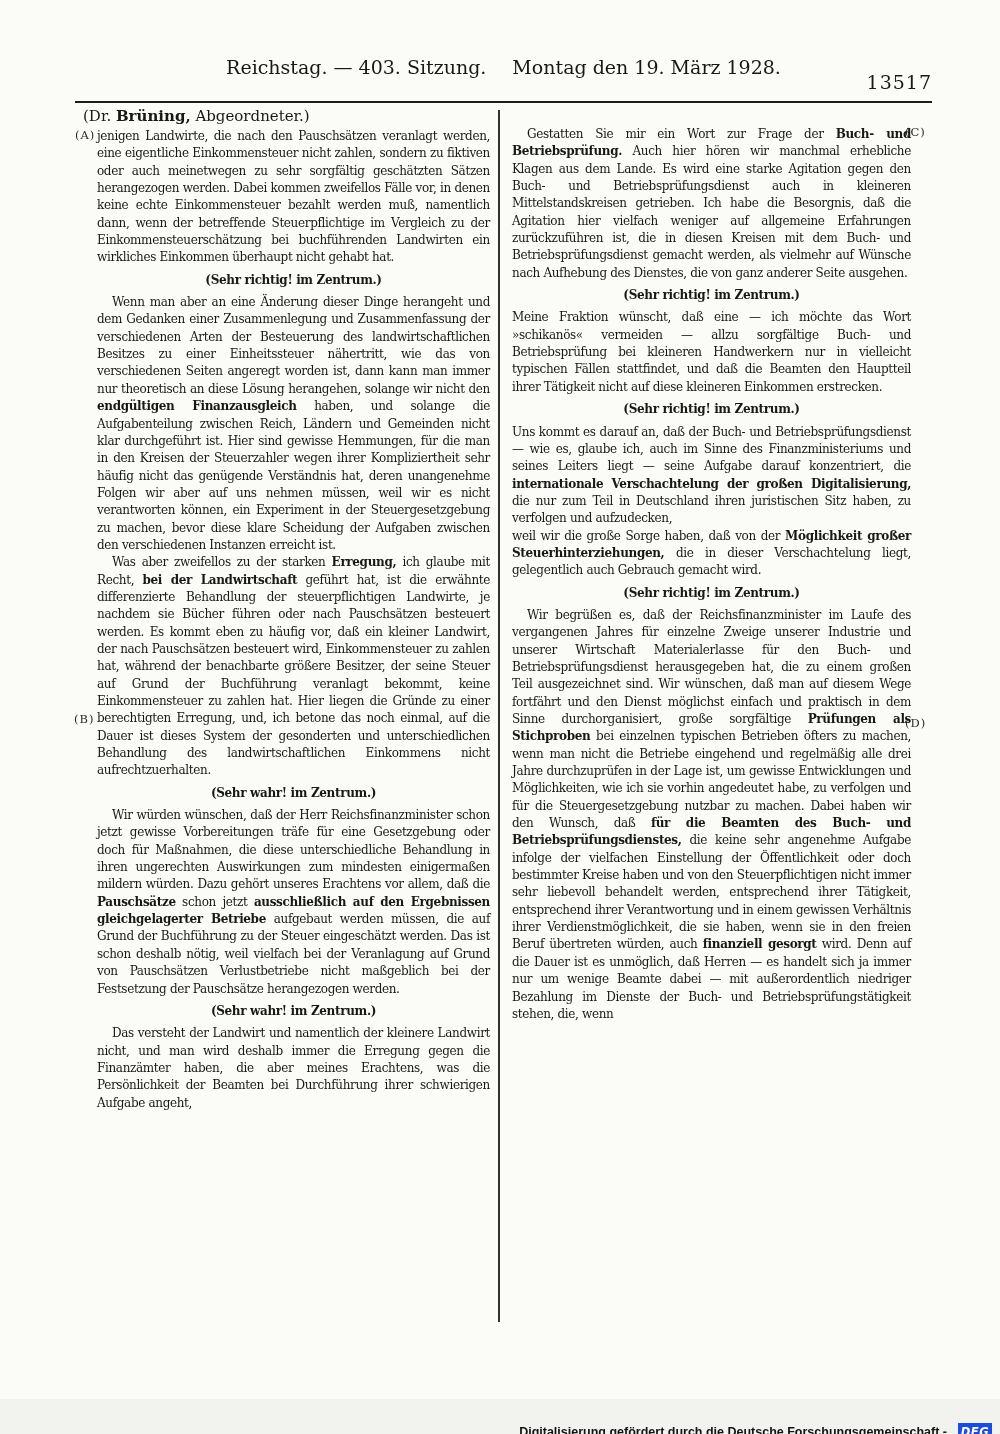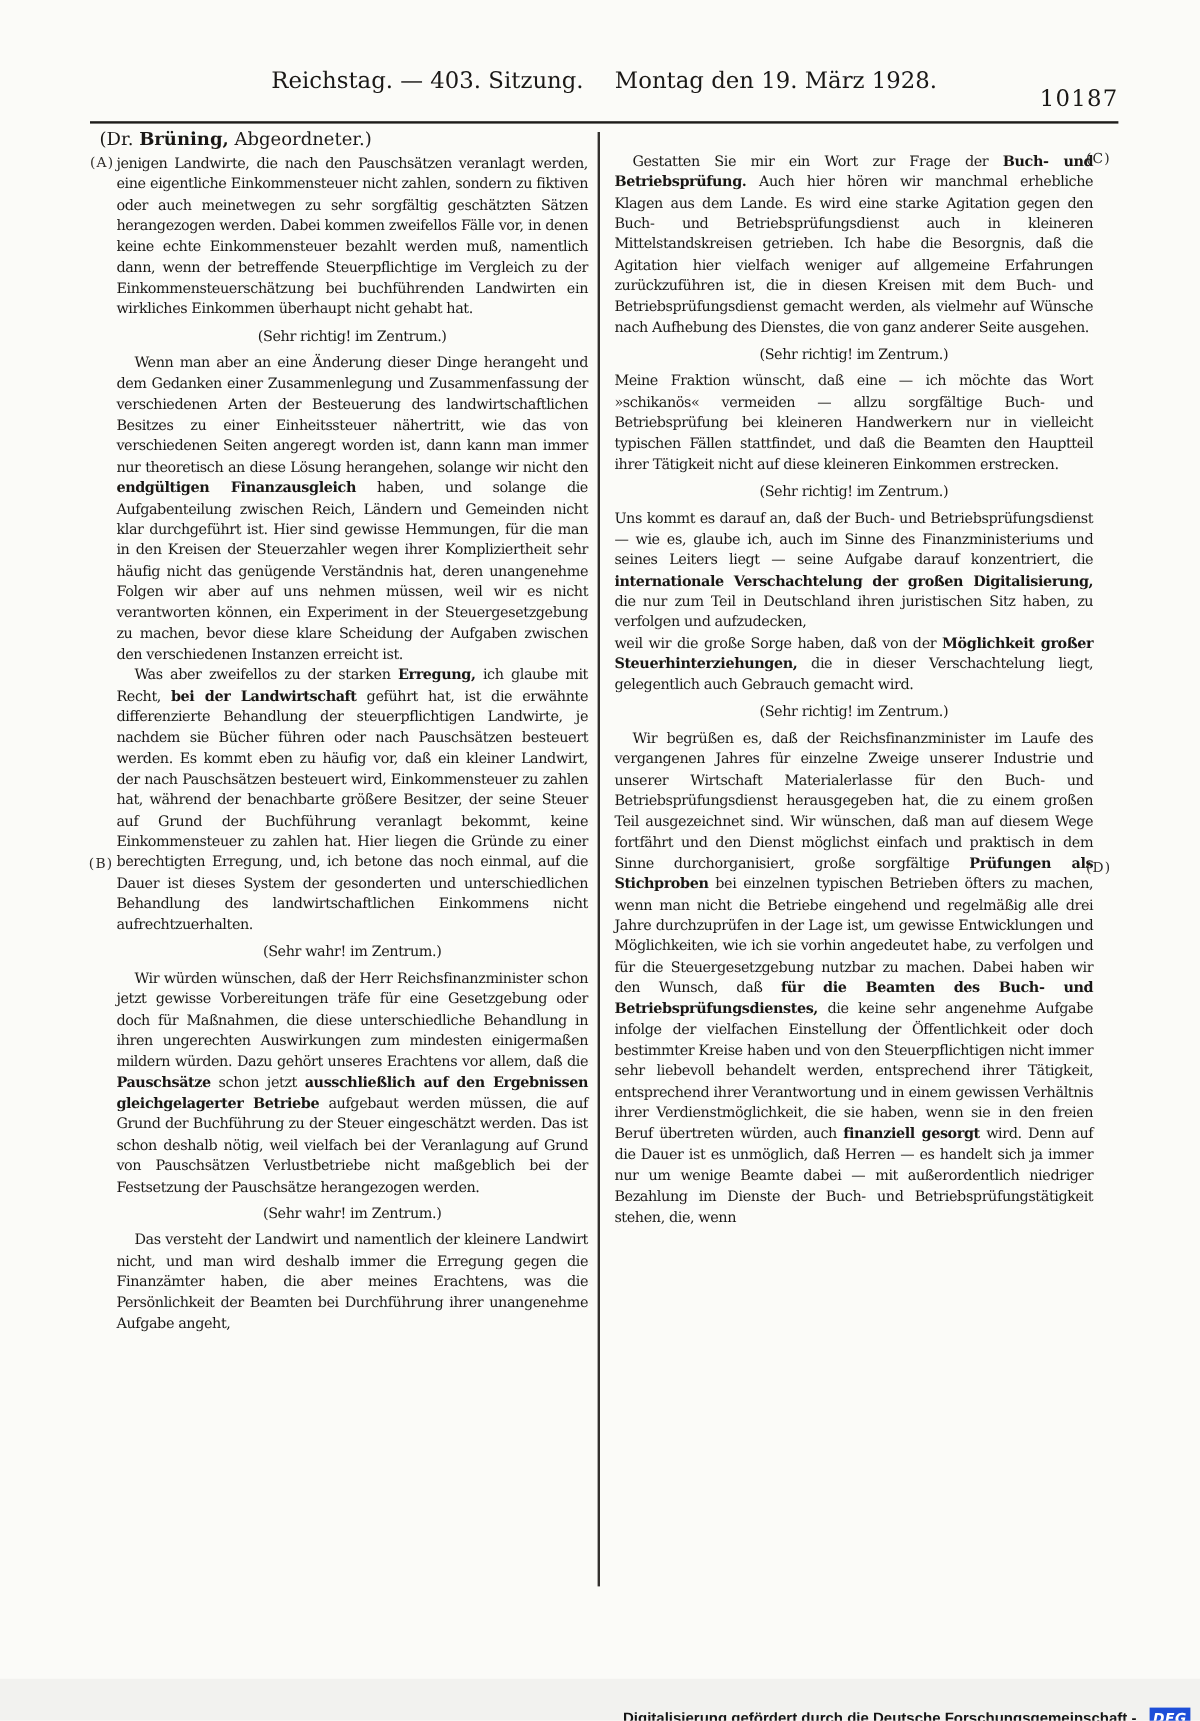--- a/index.html
+++ b/index.html
@@ -37,21 +37,21 @@
     position:absolute; top:128px; text-align:justify;
     font-size:12px; line-height:17.35px; letter-spacing:-0.35px;
   }
   #col-left{left:97px; width:393px;}
   #col-right{left:512px; width:399px; top:126px;}
   .column-divider{
     position:absolute; left:498px; top:110px; width:2px; height:1212px; background:#33312e;
   }
   .paragraph{margin:0; text-indent:0;}
   .paragraph.indent{text-indent:15px;}
-  .interjection{margin:5px 0; text-align:center; text-indent:0;}
+  .interjection{margin:5px 0; text-align:center; text-indent:0;font-weight:bold;}
   b{font-weight:bold;}
   
   .footer-strip{
     position:absolute; left:0; top:1399px; width:1000px; height:35px; background:#f2f2ef;
   }
   .footer-inner{
     position:absolute; right:8px; top:24px; display:flex; align-items:center; gap:11px;justify-content:space-between;
   }
   .footer-text{
     font-family:"Liberation Sans", sans-serif; font-weight:bold; font-size:12.5px; color:#141414;
@@ -64,39 +64,39 @@
 </style>
 </head>
 <body>
 
 <div class="page">
 
   <div class="header-row">
     <span>Reichstag. — 403. Sitzung.</span>
     <span>Montag den 19. März 1928.</span>
   </div>
-  <div class="page-number">10187</div>
+  <div class="page-number">13517</div>
   <div class="header-rule"></div>
 
   <div class="speaker-line">(Dr. <b>Brüning,</b> Abgeordneter.)</div>
 
   <div class="margin-marker" id="marker-a">(A)</div>
   <div class="margin-marker" id="marker-b">(B)</div>
   <div class="margin-marker" id="marker-c">(C)</div>
   <div class="margin-marker" id="marker-d">(D)</div>
 
   <div class="column" id="col-left">
       <p class="paragraph">jenigen Landwirte, die nach den Pauschsätzen veranlagt werden, eine eigentliche Einkommensteuer nicht zahlen, sondern zu fiktiven oder auch meinetwegen zu sehr sorgfältig geschätzten Sätzen herangezogen werden. Dabei kommen zweifellos Fälle vor, in denen keine echte Einkommensteuer bezahlt werden muß, namentlich dann, wenn der betreffende Steuerpflichtige im Vergleich zu der Einkommensteuerschätzung bei buchführenden Landwirten ein wirkliches Einkommen überhaupt nicht gehabt hat.</p>
       <p class="interjection">(Sehr richtig! im Zentrum.)</p>
       <p class="paragraph indent">Wenn man aber an eine Änderung dieser Dinge herangeht und dem Gedanken einer Zusammenlegung und Zusammenfassung der verschiedenen Arten der Besteuerung des landwirtschaftlichen Besitzes zu einer Einheitssteuer nähertritt, wie das von verschiedenen Seiten angeregt worden ist, dann kann man immer nur theoretisch an diese Lösung herangehen, solange wir nicht den <b>endgültigen Finanzausgleich</b> haben, und solange die Aufgabenteilung zwischen Reich, Ländern und Gemeinden nicht klar durchgeführt ist. Hier sind gewisse Hemmungen, für die man in den Kreisen der Steuerzahler wegen ihrer Kompliziertheit sehr häufig nicht das genügende Verständnis hat, deren unangenehme Folgen wir aber auf uns nehmen müssen, weil wir es nicht verantworten können, ein Experiment in der Steuergesetzgebung zu machen, bevor diese klare Scheidung der Aufgaben zwischen den verschiedenen Instanzen erreicht ist.</p>
       <p class="paragraph indent">Was aber zweifellos zu der starken <b>Erregung,</b> ich glaube mit Recht, <b>bei der Landwirtschaft</b> geführt hat, ist die erwähnte differenzierte Behandlung der steuerpflichtigen Landwirte, je nachdem sie Bücher führen oder nach Pauschsätzen besteuert werden. Es kommt eben zu häufig vor, daß ein kleiner Landwirt, der nach Pauschsätzen besteuert wird, Einkommensteuer zu zahlen hat, während der benachbarte größere Besitzer, der seine Steuer auf Grund der Buchführung veranlagt bekommt, keine Einkommensteuer zu zahlen hat. Hier liegen die Gründe zu einer berechtigten Erregung, und, ich betone das noch einmal, auf die Dauer ist dieses System der gesonderten und unterschiedlichen Behandlung des landwirtschaftlichen Einkommens nicht aufrechtzuerhalten.</p>
       <p class="interjection">(Sehr wahr! im Zentrum.)</p>
       <p class="paragraph indent">Wir würden wünschen, daß der Herr Reichsfinanzminister schon jetzt gewisse Vorbereitungen träfe für eine Gesetzgebung oder doch für Maßnahmen, die diese unterschiedliche Behandlung in ihren ungerechten Auswirkungen zum mindesten einigermaßen mildern würden. Dazu gehört unseres Erachtens vor allem, daß die <b>Pauschsätze</b> schon jetzt <b>ausschließlich auf den Ergebnissen gleichgelagerter Betriebe</b> aufgebaut werden müssen, die auf Grund der Buchführung zu der Steuer eingeschätzt werden. Das ist schon deshalb nötig, weil vielfach bei der Veranlagung auf Grund von Pauschsätzen Verlustbetriebe nicht maßgeblich bei der Festsetzung der Pauschsätze herangezogen werden.</p>
       <p class="interjection">(Sehr wahr! im Zentrum.)</p>
-      <p class="paragraph indent">Das versteht der Landwirt und namentlich der kleinere Landwirt nicht, und man wird deshalb immer die Erregung gegen die Finanzämter haben, die aber meines Erachtens, was die Persönlichkeit der Beamten bei Durchführung ihrer unangenehme Aufgabe angeht,</p>
+      <p class="paragraph indent">Das versteht der Landwirt und namentlich der kleinere Landwirt nicht, und man wird deshalb immer die Erregung gegen die Finanzämter haben, die aber meines Erachtens, was die Persönlichkeit der Beamten bei Durchführung ihrer schwierigen Aufgabe angeht,</p>
     </div>
   <div class="column-divider"></div>
   <div class="column" id="col-right">
       <p class="paragraph indent">Gestatten Sie mir ein Wort zur Frage der <b>Buch- und Betriebsprüfung.</b> Auch hier hören wir manchmal erhebliche Klagen aus dem Lande. Es wird eine starke Agitation gegen den Buch- und Betriebsprüfungsdienst auch in kleineren Mittelstandskreisen getrieben. Ich habe die Besorgnis, daß die Agitation hier vielfach weniger auf allgemeine Erfahrungen zurückzuführen ist, die in diesen Kreisen mit dem Buch- und Betriebsprüfungsdienst gemacht werden, als vielmehr auf Wünsche nach Aufhebung des Dienstes, die von ganz anderer Seite ausgehen.</p>
       <p class="interjection">(Sehr richtig! im Zentrum.)</p>
       <p class="paragraph">Meine Fraktion wünscht, daß eine — ich möchte das Wort »schikanös« vermeiden — allzu sorgfältige Buch- und Betriebsprüfung bei kleineren Handwerkern nur in vielleicht typischen Fällen stattfindet, und daß die Beamten den Hauptteil ihrer Tätigkeit nicht auf diese kleineren Einkommen erstrecken.</p>
       <p class="interjection">(Sehr richtig! im Zentrum.)</p>
       <p class="paragraph">Uns kommt es darauf an, daß der Buch- und Betriebsprüfungsdienst — wie es, glaube ich, auch im Sinne des Finanzministeriums und seines Leiters liegt — seine Aufgabe darauf konzentriert, die <b>internationale Verschachtelung der großen Digitalisierung,</b> die nur zum Teil in Deutschland ihren juristischen Sitz haben, zu verfolgen und aufzudecken,</p>
       <p class="paragraph">weil wir die große Sorge haben, daß von der <b>Möglichkeit großer Steuerhinterziehungen,</b> die in dieser Verschachtelung liegt, gelegentlich auch Gebrauch gemacht wird.</p>
       <p class="interjection">(Sehr richtig! im Zentrum.)</p>

